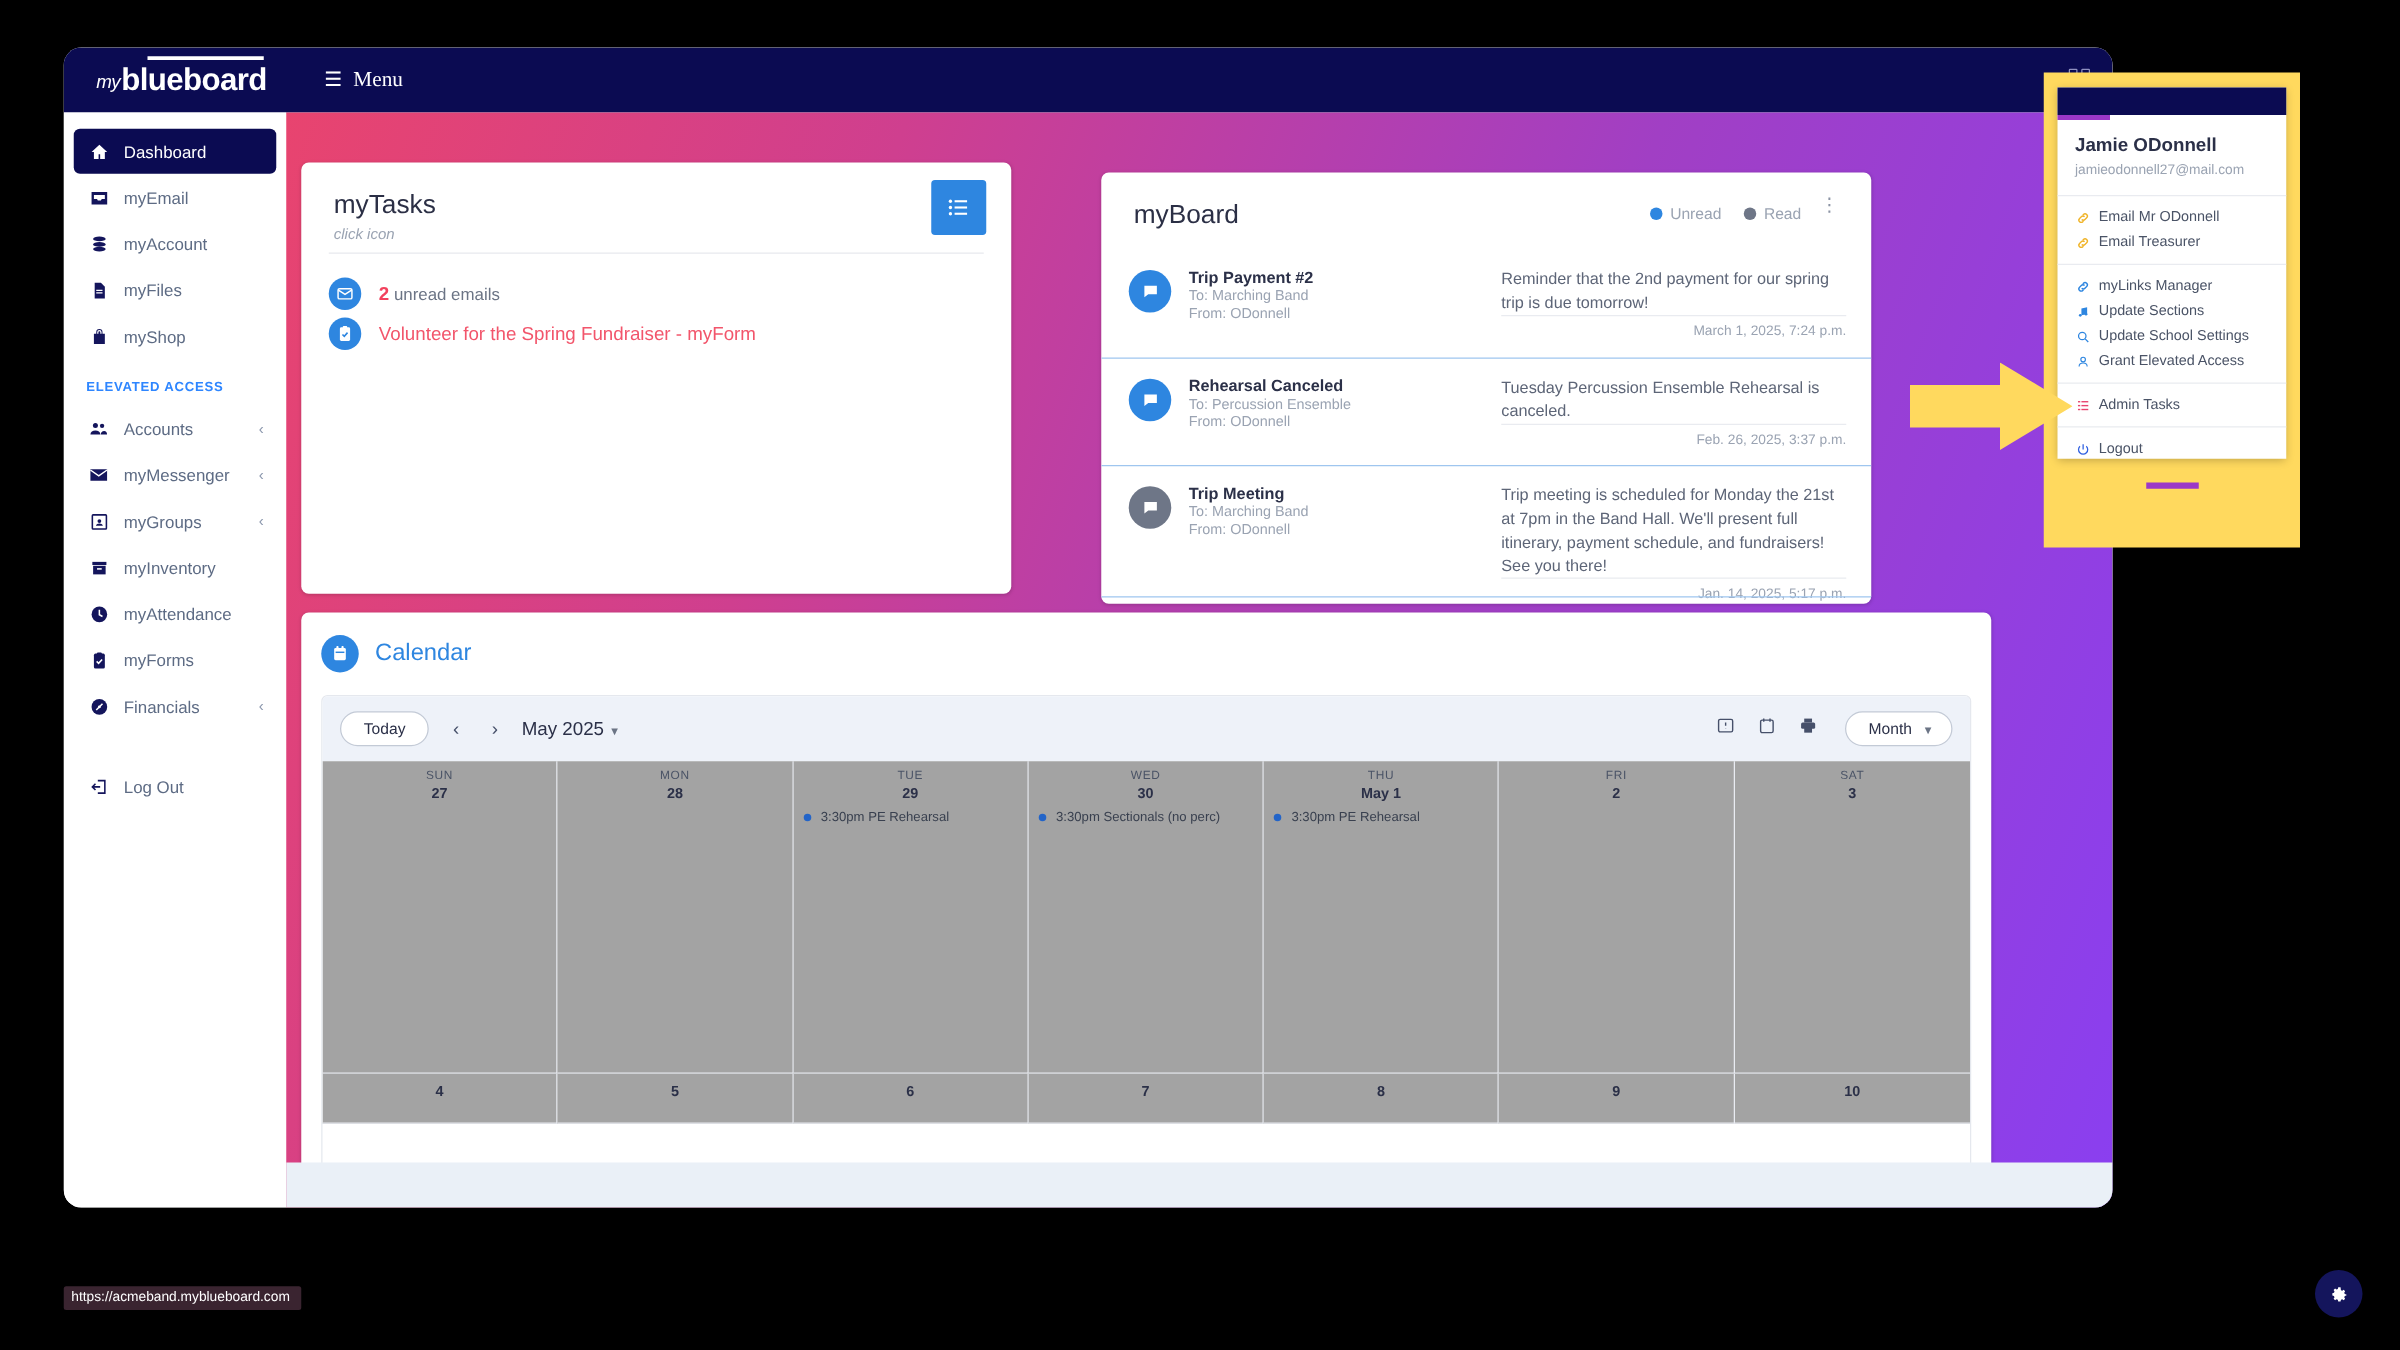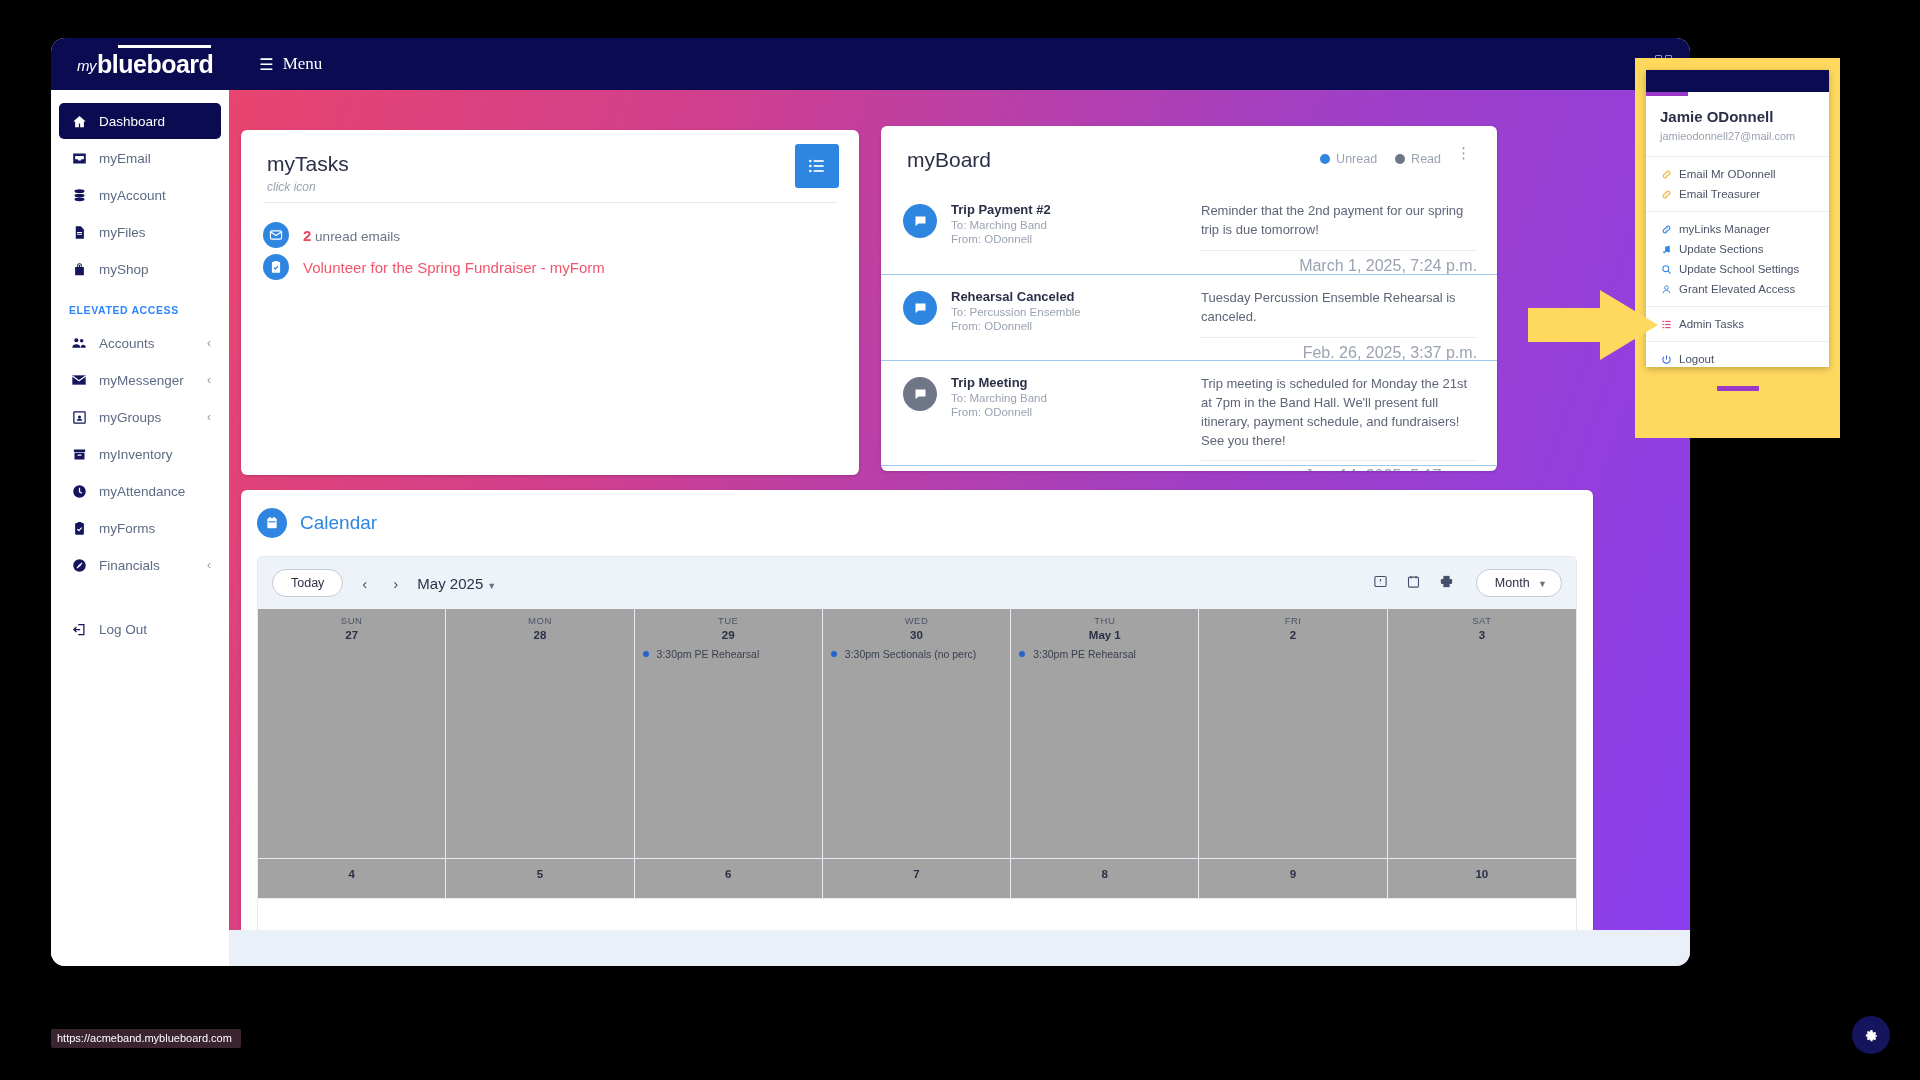--- a/index.html
+++ b/index.html
@@ -100,21 +100,21 @@
     background: linear-gradient(110deg,#e8446f 0%,#cf3f8f 28%,#a13fc4 62%,#8a3ff0 100%);
     padding: 12px;
   }
   .card {
     background: #fff; border-radius: 6px;
     position: absolute;
     box-shadow: 0 1px 3px rgba(0,0,0,.18);
   }
 
   
-  #tasks-card { left: 12px; top: 40px; width: 618px; height: 345px; }
+  #tasks-card { left: 12px; top: 40px; width: 568px; height: 345px; }
   #tasks-title {
     position:absolute; left: 26px; top: 22px;
     font-size: 21px; color: #2b2f45; font-weight: 400;
   }
   #tasks-sub {
     position:absolute; left: 26px; top: 50px;
     font-size: 12px; color: #9aa3b2; font-style: italic;
   }
   #tasks-rule {
     position:absolute; left: 22px; top: 72px; right: 22px;
@@ -134,21 +134,21 @@
   .task-row .bullet {
     width: 26px; height: 26px; border-radius: 50%;
     background: #2e86e0; color: #fff;
     display:flex; align-items:center; justify-content:center;
   }
   .task-text { font-size: 13.5px; color: #6b7485; }
   .task-text b { color: #f2425d; font-weight: 700; font-size: 15px; }
   .task-link { font-size: 15px; color: #f2556b; cursor: pointer; }
 
   
-  #board-card { left: 652px; top: 36px; width: 616px; height: 345px; overflow: hidden;}
+  #board-card { left: 652px; top: 48px; width: 616px; height: 345px; overflow: hidden;}
   #board-title {
     position:absolute; left: 26px; top: 22px;
     font-size: 21px; color: #2b2f45;
   }
   #board-legend {
     position:absolute; right: 56px; top: 26px;
     display: flex; gap: 18px; font-size: 12.5px; color: #9aa3b2;
     align-items: center;
   }
   #board-legend span { display:flex; align-items:center; gap: 6px; }
@@ -171,23 +171,23 @@
     display:flex; align-items:center; justify-content:center;
     margin-top: 2px;
   }
   .msg .avatar.read { background: #6e7687; }
   .msg .meta { margin-left: 14px; width: 240px; }
   .msg .subject { font-size: 13px; font-weight: 700; color: #2b3048; }
   .msg .to, .msg .from { font-size: 11.5px; color: #9aa3b2; margin-top: 2px; }
   .msg .bodywrap { flex: 1; padding-left: 10px; }
   .msg .body { font-size: 13px; color: #5d6577; line-height: 1.45; }
   .msg .stamp {
-    margin-top: 10px; border-top: 1px solid #e9ebf0;
+    border-top: 1px solid #e9ebf0;
     padding-top: 6px; text-align: right;
-    font-size: 16px; color: #9aa3b2;
+    font-size: 11px; color: #9aa3b2;
   }
 
   
   #cal-card { left: 12px; top: 400px; width: 1352px; height: 470px; overflow: hidden; padding-left: 23px; }
   #cal-head {
     position:absolute; left: 16px; top: 18px;
     display: flex; align-items: center; gap: 13px;
   }
   #cal-head .cico {
     width: 30px; height: 30px; border-radius: 50%;

